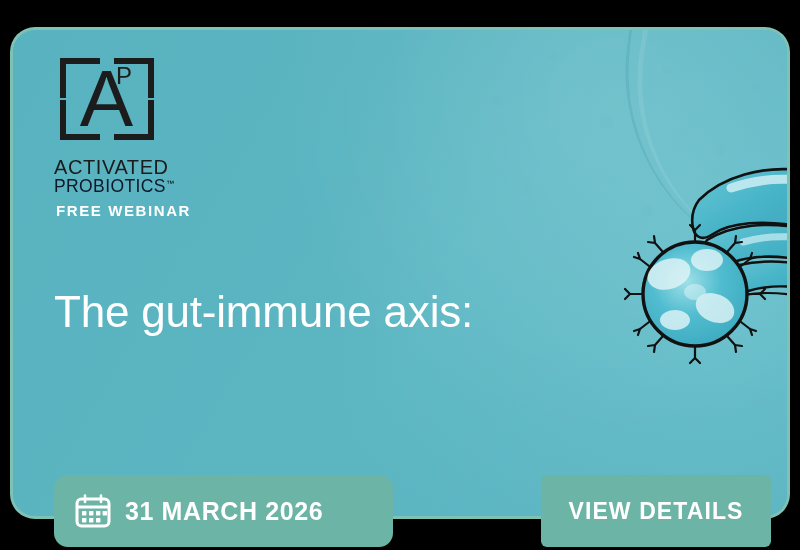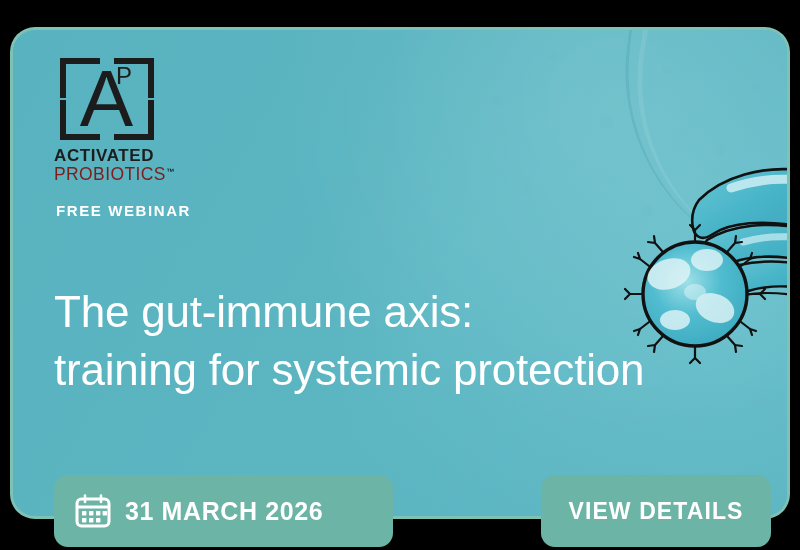--- a/index.html
+++ b/index.html
@@ -105,32 +105,32 @@
   .logo-P {
     position: absolute;
     left: 62px;
     top: 14px;
     font-size: 24px;
     font-weight: 400;
     color: #1c1c1c;
     line-height: 1;
   }
   .logo-word1 {
-    margin-top: 4px;
-    font-size: 17px;
-    font-weight: 700;
+    margin-top: 16px;
+    font-size: 20px;
+    font-weight: 400;
     letter-spacing: 0.6px;
     color: #1c1c1c;
     line-height: 19px;
   }
   .logo-word2 {
     font-size: 17.5px;
     font-weight: 400;
     letter-spacing: 0.4px;
-    color: #7f1d1d;
+    color: #0f172a;
     line-height: 19px;
     position: relative;
     display: inline-block;
   }
   .logo-tm {
     font-size: 8px;
     vertical-align: super;
     font-weight: 400;
   }
 
@@ -196,21 +196,21 @@
     font-weight: 400;
     letter-spacing: 0.8px;
   }
   #cta-button {
     position: absolute;
     left: 528px;
     top: 445px;
     width: 230px;
     height: 72px;
     border: none;
-    border-radius: 14px;
+    border-radius: 6px;
     background: #6CB4A5;
     color: #ffffff;
     font-family: "Liberation Sans", sans-serif;
     font-size: 23px;
     font-weight: 700;
     letter-spacing: 1.1px;
     cursor: pointer;
     padding: 6px;
   }
 </style>
@@ -306,21 +306,20 @@
         <span class="logo-P">P</span>
       </div>
       <div class="logo-word1">ACTIVATED</div>
       <div><span class="logo-word2">PROBIOTICS</span><span class="logo-tm">™</span></div>
     </div>
 
     <div id="eyebrow">FREE WEBINAR</div>
 
     <h1 id="headline">
       <span class="ln">The gut-immune axis:</span>
-      <span class="ln">training for systemic protection</span>
     </h1>
   </div>
 
   <div id="meta-pill">
     <div class="meta-item">
       <svg class="meta-icon" width="38" height="38" viewBox="0 0 38 38">
         <rect x="3" y="7" width="32" height="27" rx="4.5" fill="none" stroke="#fff" stroke-width="3"></rect>
         <path d="M3 15 h32" stroke="#fff" stroke-width="3"></path>
         <path d="M11 3.5 v6.5 M27 3.5 v6.5" stroke="#fff" stroke-width="2.6" stroke-linecap="round" fill="none"></path>
         <g fill="#fff">

